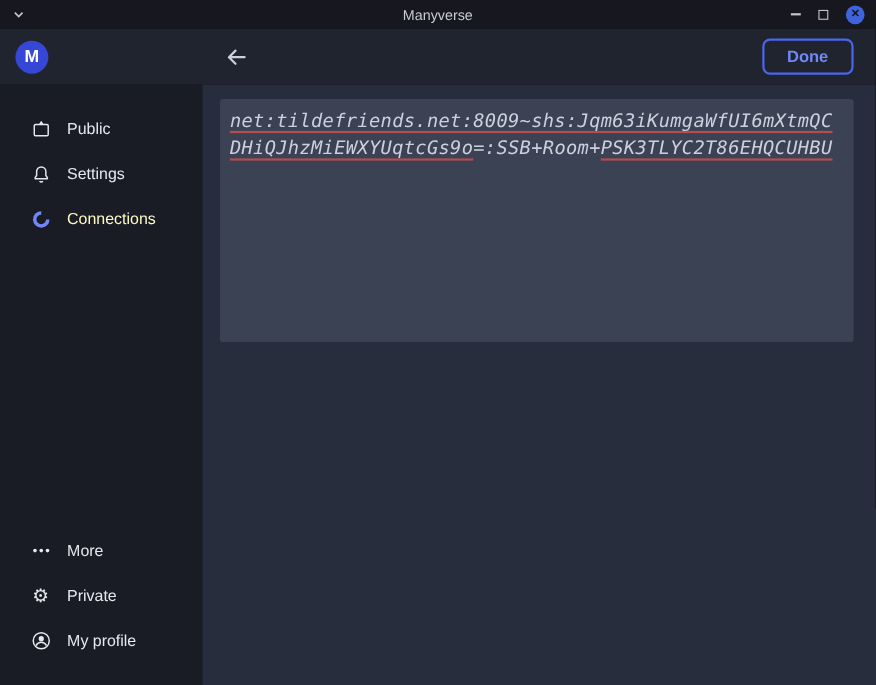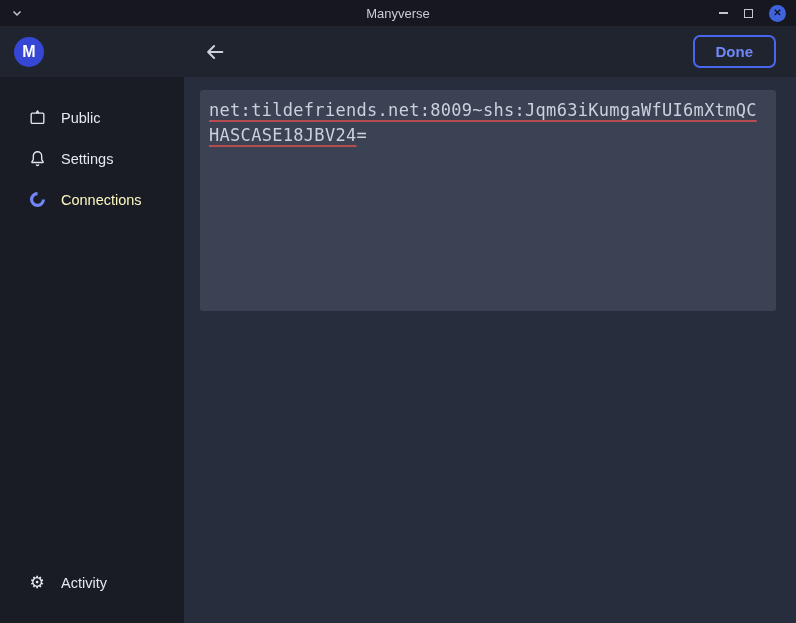--- a/index.html
+++ b/index.html
@@ -27,21 +27,21 @@
   
   .body-row { flex:1; display:flex; min-height:0; }
   .sidebar { width:184px; flex:0 0 184px; background:#191b25; display:flex; flex-direction:column; padding:20px 0; }
   .nav-item { height:41px; display:flex; align-items:center; padding-left:27px; gap:14px; color:#e6e8ef; font-size:14.5px; cursor:pointer; }
   .nav-item .icon { width:20px; height:20px; display:flex; align-items:center; justify-content:center; }
   .nav-item.active { color:#fef9c3; }
   .spacer { flex:1; }
   .gear-glyph { font-size:17px; color:#e6e8ef; line-height:1; }
 
   .main { flex:1; background:#282d3e; padding:13px 20px 0 16px; }
-  .invite-box { width:576px; height:221px; background:#3b4254; border-radius:3px; padding:8px 9px; cursor:text; }
+  .invite-box { width:576px; height:221px; background:#3b4254; border-radius:3px; padding:8px 9px; cursor:text;font-style:italic; }
   .invite-line { font-family:"DejaVu Sans Mono",monospace; font-size:17px; line-height:25px; color:#ccd0dd;
                  letter-spacing:0.3px; white-space:pre; }
   .misspelled { text-decoration-line:underline; text-decoration-color:#b44c50; text-decoration-thickness:2px;
                 text-decoration-style:solid; text-underline-offset:4px; }
 
   svg { display:block; }
 </style>
 </head>
 <body>
 
@@ -100,32 +100,52 @@
         <span class="icon">
           <svg width="19" height="19" viewBox="0 0 24 24">
             <path d="M12 2.5a9.5 9.5 0 1 0 9.5 9.5h-4a5.5 5.5 0 1 1-5.5-5.5z" fill="#7385f7"></path>
           </svg>
         </span>
         <span>Connections</span>
       </div>
 
       <div class="spacer"></div>
 
+      <div class="nav-item">
+        <span class="icon">
+          <svg width="19" height="19" viewBox="0 0 24 24">
+            <circle cx="4.8" cy="12" r="2.1" fill="#e6e8ef"></circle>
+            <circle cx="12" cy="12" r="2.1" fill="#e6e8ef"></circle>
+            <circle cx="19.2" cy="12" r="2.1" fill="#e6e8ef"></circle>
+          </svg>
+        </span>
+        <span>More</span>
+      </div>
 
       <div class="nav-item">
         <span class="icon">
           <span class="gear-glyph">⚙</span>
         </span>
-        <span>Activity</span>
+        <span>Private</span>
       </div>
 
+      <div class="nav-item">
+        <span class="icon">
+          <svg width="19" height="19" viewBox="0 0 24 24">
+            <circle cx="12" cy="12" r="9.2" fill="none" stroke="#e6e8ef" stroke-width="1.7"></circle>
+            <circle cx="12" cy="9.6" r="3" fill="#e6e8ef"></circle>
+            <path d="M5.9 17.6c1.6-2.7 3.8-3.8 6.1-3.8s4.5 1.1 6.1 3.8" fill="none" stroke="#e6e8ef" stroke-width="1.7"></path>
+          </svg>
+        </span>
+        <span>My profile</span>
+      </div>
 
     </div>
 
     <div class="main">
       <div class="invite-box">
         <div class="invite-line"><span class="misspelled">net:tildefriends.net:8009~shs:Jqm63iKumgaWfUI6mXtmQC</span></div>
-        <div class="invite-line"><span class="misspelled">HASCASE18JBV24</span><span>=</span></div>
+        <div class="invite-line"><span class="misspelled">DHiQJhzMiEWXYUqtcGs9o</span><span>=:SSB+Room+</span><span class="misspelled">PSK3TLYC2T86EHQCUHBU</span></div>
       </div>
     </div>
 
   </div>
 </div>
 
 </body></html>

